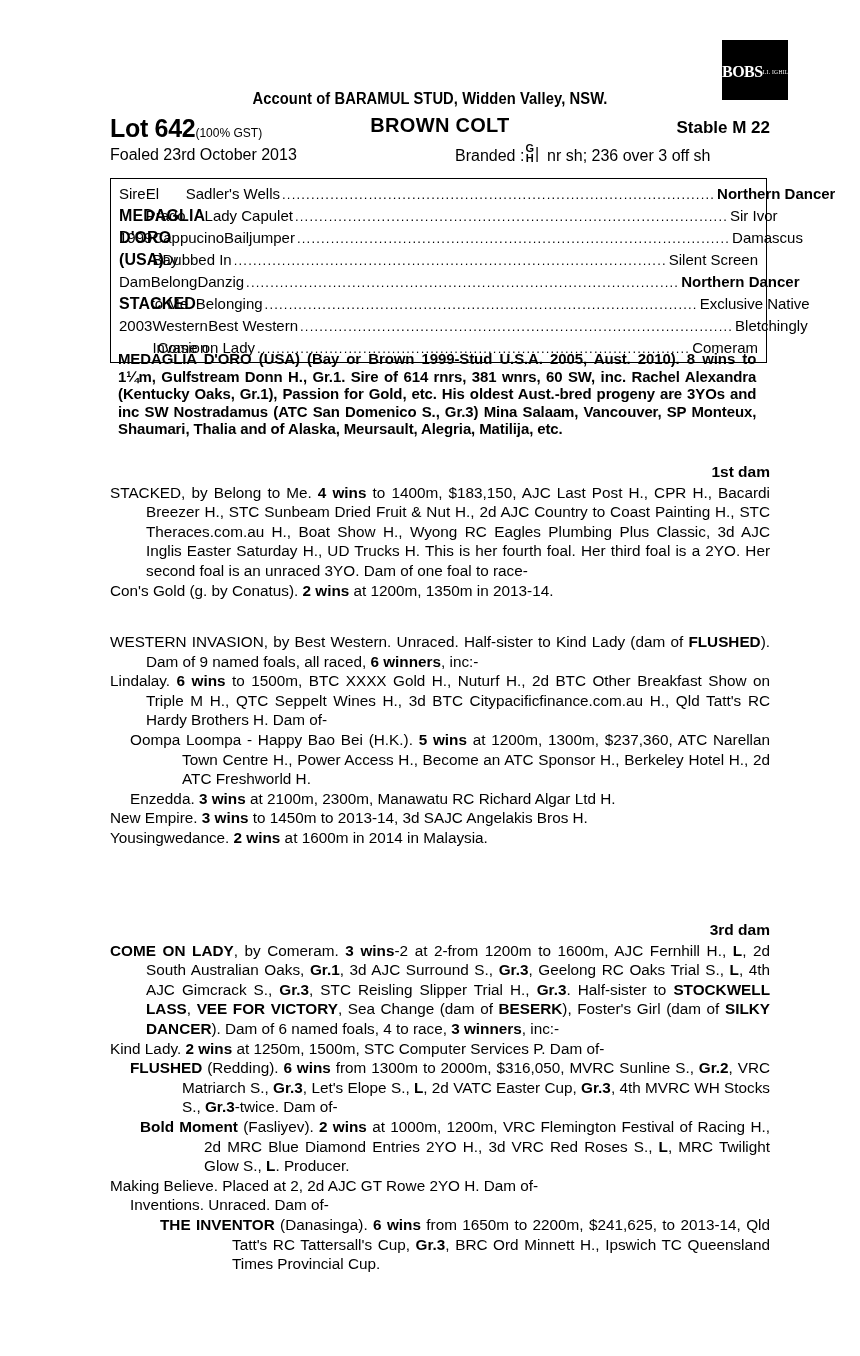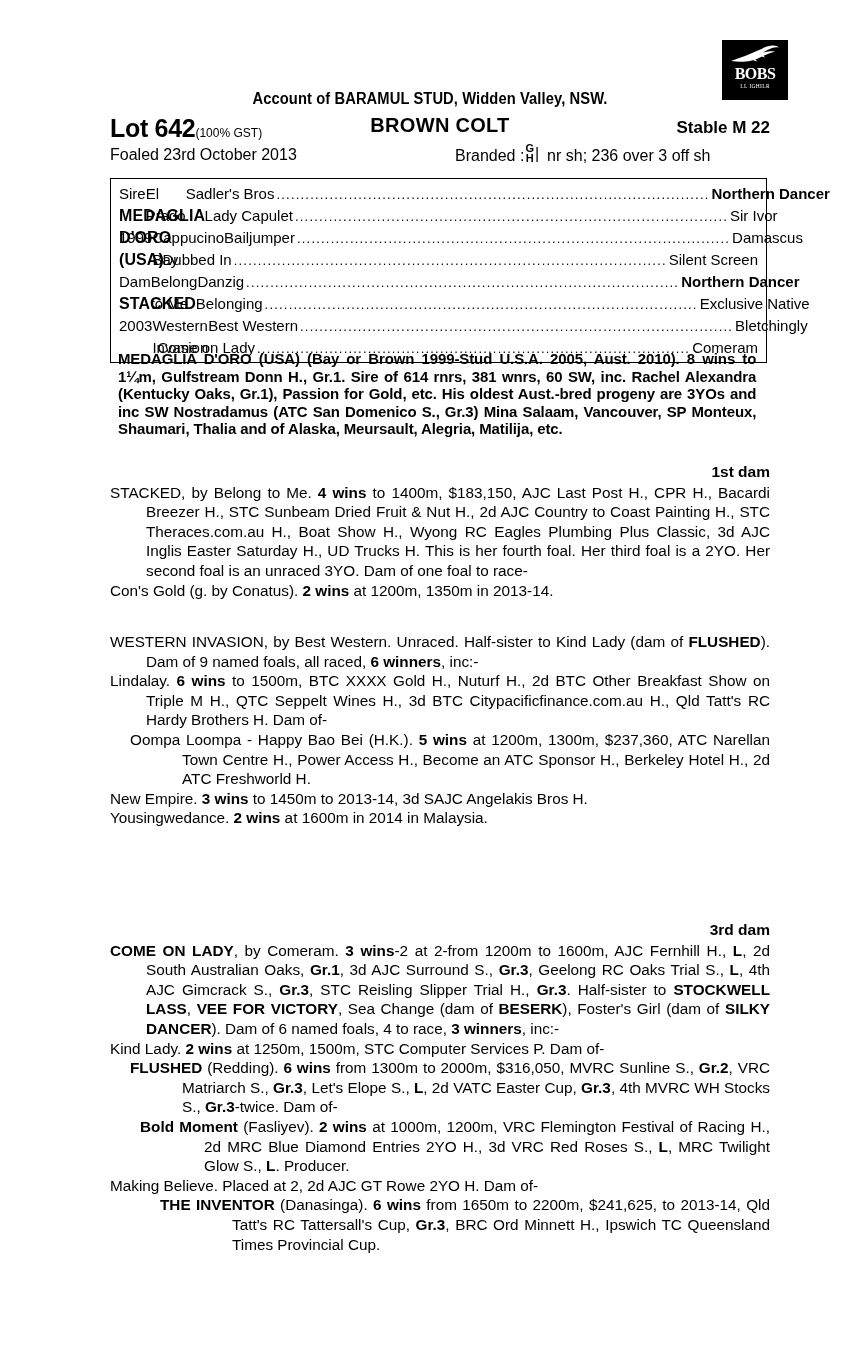--- a/index.html
+++ b/index.html
@@ -27,21 +27,21 @@
   
   .logo-box {
     position: absolute;
     right: 72px;
     top: 40px;
     width: 66px;
     height: 60px;
     background: #000;
     color: #fff;
     display: flex;
-    flex-direction: column;
+    flex-direction: row;
     align-items: center;
     justify-content: flex-start;
     padding-top: 3px;
     box-sizing: border-box;
   }
   .logo-swoosh {
     width: 50px;
     height: 22px;
     display: block;
   }
@@ -274,21 +274,21 @@
     </div>
   </div>
 
   <div class="ped">
     <div id="ped-rows">
         <div class="ped-row">
           <div class="ped-c1">Sire</div>
           <div class="ped-c2">El Prado</div>
           <div class="ped-c3">
             <div class="dotline">
-              <span class="dl-left">Sadler's Bros</span>
+              <span class="dl-left">Sadler's Wells</span>
               <span class="dl-dots">..........................................................................................</span>
               <span class="dl-right bold-right">Northern Dancer</span>
             </div>
           </div>
         </div>
         <div class="ped-row">
           <div class="ped-c1 ped-strong">MEDAGLIA D'ORO (USA)</div>
           <div class="ped-c2"></div>
           <div class="ped-c3">
             <div class="dotline">
@@ -375,30 +375,32 @@
     <div id="first-children">
         <div class="p h1">Con's Gold (g. by Conatus). <b>2 wins</b> at 1200m, 1350m in 2013-14.</div>
       </div>
   </div>
 
   <div class="sec" id="sec-second" style="top:632px;">
     <div class="p h1" id="second-main">WESTERN INVASION, by Best Western. Unraced. Half-sister to Kind Lady (dam of <b>FLUSHED</b>). Dam of 9 named foals, all raced, <b>6 winners</b>, inc:-</div>
     <div id="second-children">
         <div class="p h1">Lindalay. <b>6 wins</b> to 1500m, BTC XXXX Gold H., Nuturf H., 2d BTC Other Breakfast Show on Triple M H., QTC Seppelt Wines H., 3d BTC Citypacificfinance.com.au H., Qld Tatt's RC Hardy Brothers H. Dam of-</div>
         <div class="p h2">Oompa Loompa - Happy Bao Bei (H.K.). <b>5 wins</b> at 1200m, 1300m, $237,360, ATC Narellan Town Centre H., Power Access H., Become an ATC Sponsor H., Berkeley Hotel H., 2d ATC Freshworld H.</div>
+        <div class="p h2">Enzedda. <b>3 wins</b> at 2100m, 2300m, Manawatu RC Richard Algar Ltd H.</div>
         <div class="p h1">New Empire. <b>3 wins</b> to 1450m to 2013-14, 3d SAJC Angelakis Bros H.</div>
         <div class="p h1">Yousingwedance. <b>2 wins</b> at 1600m in 2014 in Malaysia.</div>
       </div>
   </div>
 
   <div class="sec" id="sec-third" style="top:920px;">
     <div class="sec-head">3rd dam</div>
     <div class="p h1" id="third-main"><b>COME ON LADY</b>, by Comeram. <b>3 wins</b>-2 at 2-from 1200m to 1600m, AJC Fernhill H., <b>L</b>, 2d South Australian Oaks, <b>Gr.1</b>, 3d AJC Surround S., <b>Gr.3</b>, Geelong RC Oaks Trial S., <b>L</b>, 4th AJC Gimcrack S., <b>Gr.3</b>, STC Reisling Slipper Trial H., <b>Gr.3</b>. Half-sister to <b>STOCKWELL LASS</b>, <b>VEE FOR VICTORY</b>, Sea Change (dam of <b>BESERK</b>), Foster's Girl (dam of <b>SILKY DANCER</b>). Dam of 6 named foals, 4 to race, <b>3 winners</b>, inc:-</div>
     <div id="third-children">
         <div class="p h1">Kind Lady. <b>2 wins</b> at 1250m, 1500m, STC Computer Services P. Dam of-</div>
         <div class="p h2"><b>FLUSHED</b> (Redding). <b>6 wins</b> from 1300m to 2000m, $316,050, MVRC Sunline S., <b>Gr.2</b>, VRC Matriarch S., <b>Gr.3</b>, Let's Elope S., <b>L</b>, 2d VATC Easter Cup, <b>Gr.3</b>, 4th MVRC WH Stocks S., <b>Gr.3</b>-twice. Dam of-</div>
         <div class="p h3"><b>Bold Moment</b> (Fasliyev). <b>2 wins</b> at 1000m, 1200m, VRC Flemington Festival of Racing H., 2d MRC Blue Diamond Entries 2YO H., 3d VRC Red Roses S., <b>L</b>, MRC Twilight Glow S., <b>L</b>. Producer.</div>
         <div class="p h1">Making Believe. Placed at 2, 2d AJC GT Rowe 2YO H. Dam of-</div>
+        <div class="p h2">Inventions. Unraced. Dam of-</div>
         <div class="p h4"><b>THE INVENTOR</b> (Danasinga). <b>6 wins</b> from 1650m to 2200m, $241,625, to 2013-14, Qld Tatt's RC Tattersall's Cup, <b>Gr.3</b>, BRC Ord Minnett H., Ipswich TC Queensland Times Provincial Cup.</div>
       </div>
   </div>
 
 </div>
 
 </body></html>

